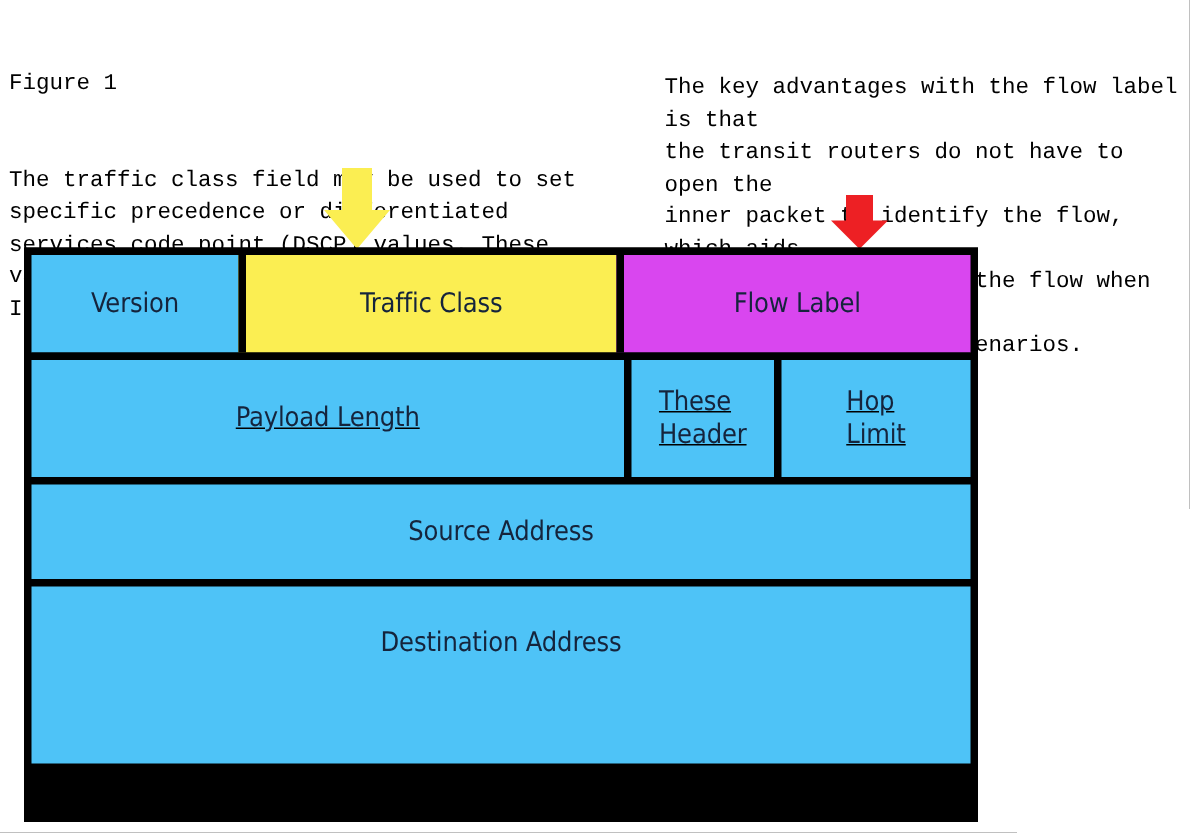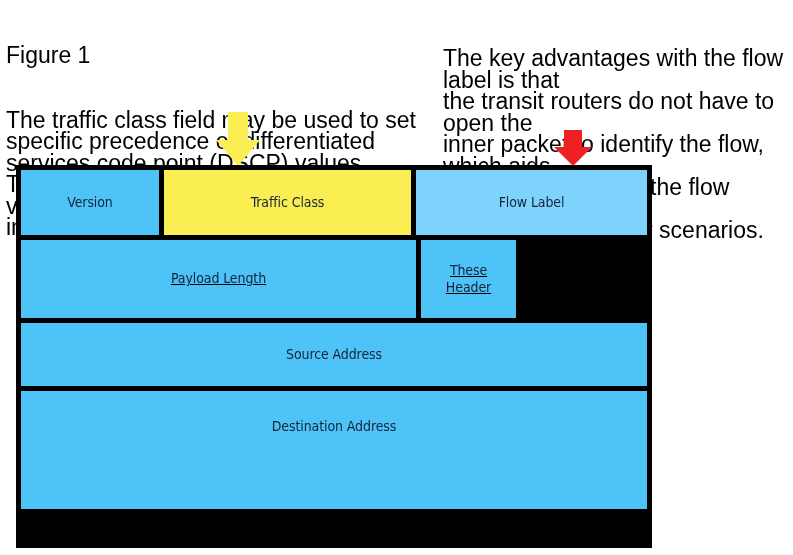--- a/index.html
+++ b/index.html
@@ -12,22 +12,22 @@
     height: 555px;
     position: relative;
     overflow: hidden;
     font-family: "Liberation Serif", "DejaVu Serif", serif;
   }
 
   
   .note {
     position: absolute;
     color: #000000;
-    font-family: Liberation Sans, sans-serif;
-    font-size: 23px;
+    font-family: Liberation Mono, monospace;
+    font-size: 15px;
     line-height: 21.5px;
     white-space: pre-wrap;
   }
   #note-left {
     left: 6px;
     top: 2px;
     width: 430px;
   }
   #note-right {
     left: 443px;
@@ -61,34 +61,33 @@
     flex: none;
     box-sizing: border-box;
   }
   .pkt-row + .pkt-row { border-top: 5px solid #000000; }
 
   .pkt-cell {
     box-sizing: border-box;
     display: flex;
     align-items: center;
     justify-content: center;
-    text-align: center;
     color: #15243c;
     font-family: "DejaVu Sans Condensed", "Liberation Sans Narrow", "Liberation Sans", sans-serif;
-    font-size: 14px;
+    font-size: 18px;
     font-weight: 500;
     line-height: 1.22;
     letter-spacing: -0.1px;
     overflow: hidden;
   }
   .pkt-cell + .pkt-cell { border-left: 5px solid #000000; }
 
   .c-blue   { background: #4ec3f7; }
   .c-yellow { background: #fbee52; }
-  .c-red    { background: #7dd3fc; }
+  .c-red    { background: #d946ef; }
 
   
   .row-1 { height: 65px; }
   .row-2 { height: 83px; text-decoration: underline; }
   .row-3 { height: 68px; }
   .row-4 { height: 123px; }
 </style>
 </head>
 <body>
 
@@ -121,20 +120,22 @@
   <div class="pkt-row row-1">
     <div class="pkt-cell c-blue" style="width:138px;">Version</div>
     <div class="pkt-cell c-yellow" style="width:252px;">Traffic Class</div>
     <div class="pkt-cell c-red" style="flex:1;">Flow Label</div>
   </div>
 
   <div class="pkt-row row-2">
     <div class="pkt-cell c-blue" style="width:395px;">Payload Length</div>
     <div class="pkt-cell c-blue" style="width:100px; white-space:pre-line;">These
 Header</div>
+    <div class="pkt-cell c-blue" style="flex:1; white-space:pre-line;">Hop
+Limit</div>
   </div>
 
   <div class="pkt-row row-3">
     <div class="pkt-cell c-blue" style="flex:1;">Source Address</div>
   </div>
 
   <div class="pkt-row row-4">
     <div class="pkt-cell c-blue" style="flex:1; align-items:flex-start; padding-top:27px;">Destination Address</div>
   </div>
 

